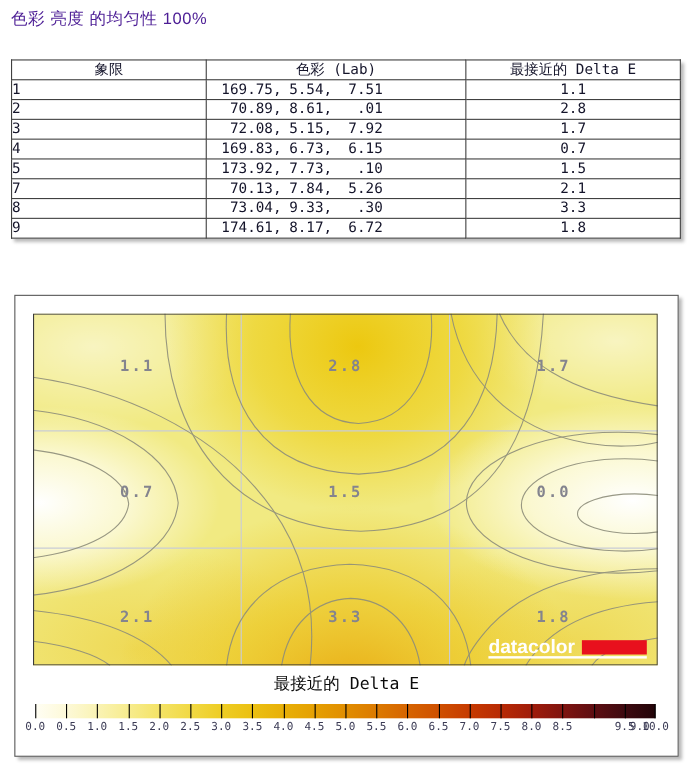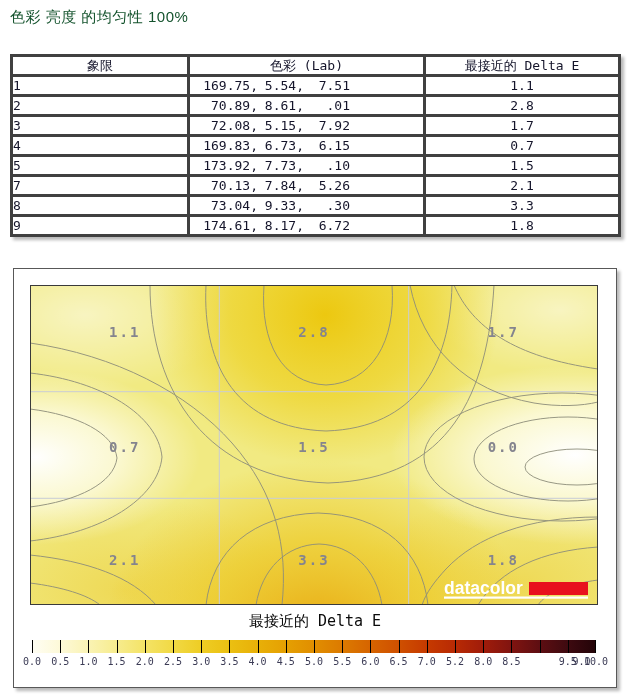--- a/index.html
+++ b/index.html
@@ -3,32 +3,32 @@
 <meta charset="utf-8">
 <style>
   html,body{margin:0;padding:0;}
   body{
     width:629px;height:696px;background:#ffffff;position:relative;
     font-family:"Liberation Sans",sans-serif;color:#000;
     overflow:hidden;
   }
   .page-title{
     position:absolute;left:10px;top:8px;font-size:15px;font-weight:400;
-    color:#14532d;letter-spacing:0.5px;
+    color:#4c1d95;letter-spacing:0.5px;
   }
   
   table.uni{
     position:absolute;left:10px;top:54px;width:608px;
     border-collapse:collapse;background:#fff;
     box-shadow:3px 3px 3px #b9b9b9;
     font-family:"DejaVu Sans Mono","Liberation Mono",monospace;
     font-size:13px;color:#14142a;table-layout:fixed;
   }
   table.uni th,table.uni td{
-    border:3px solid #404040;height:17px;line-height:17px;padding:0;
+    border:1px solid #404040;height:17px;line-height:17px;padding:0;
     overflow:hidden;white-space:nowrap;
   }
   table.uni th{font-weight:400;text-align:center;}
   td.c-quad{text-align:left;padding-left:8px;}
   td.c-lab{text-align:left;padding-left:4px;}
   td.c-lab span{display:inline-block;text-align:right;}
   td.c-lab span.f1{width:68px;}
   td.c-lab span.f2{width:46px;}
   td.c-lab span.f3{width:46px;}
   td.c-de{text-align:center;}
@@ -246,20 +246,20 @@
       <span style="left: 25%;">2.5</span>
       <span style="left: 30%;">3.0</span>
       <span style="left: 35%;">3.5</span>
       <span style="left: 40%; text-align: right;">4.0</span>
       <span style="left: 45%;">4.5</span>
       <span style="left: 50%;">5.0</span>
       <span style="left: 55%; text-align: center;">5.5</span>
       <span style="left: 60%;">6.0</span>
       <span style="left: 65%;">6.5</span>
       <span style="left: 70%;">7.0</span>
-      <span style="left: 75%;">5.2</span>
+      <span style="left: 75%;">7.5</span>
       <span style="left: 80%;">8.0</span>
       <span style="left: 85%;">8.5</span>
       <span style="left: 90%; margin-left: 42px;">9.0</span>
       <span style="left: 95%;">9.5</span>
       <span style="left: 100%;">10.0</span>
     </div>
 </div>
 
 </body></html>

